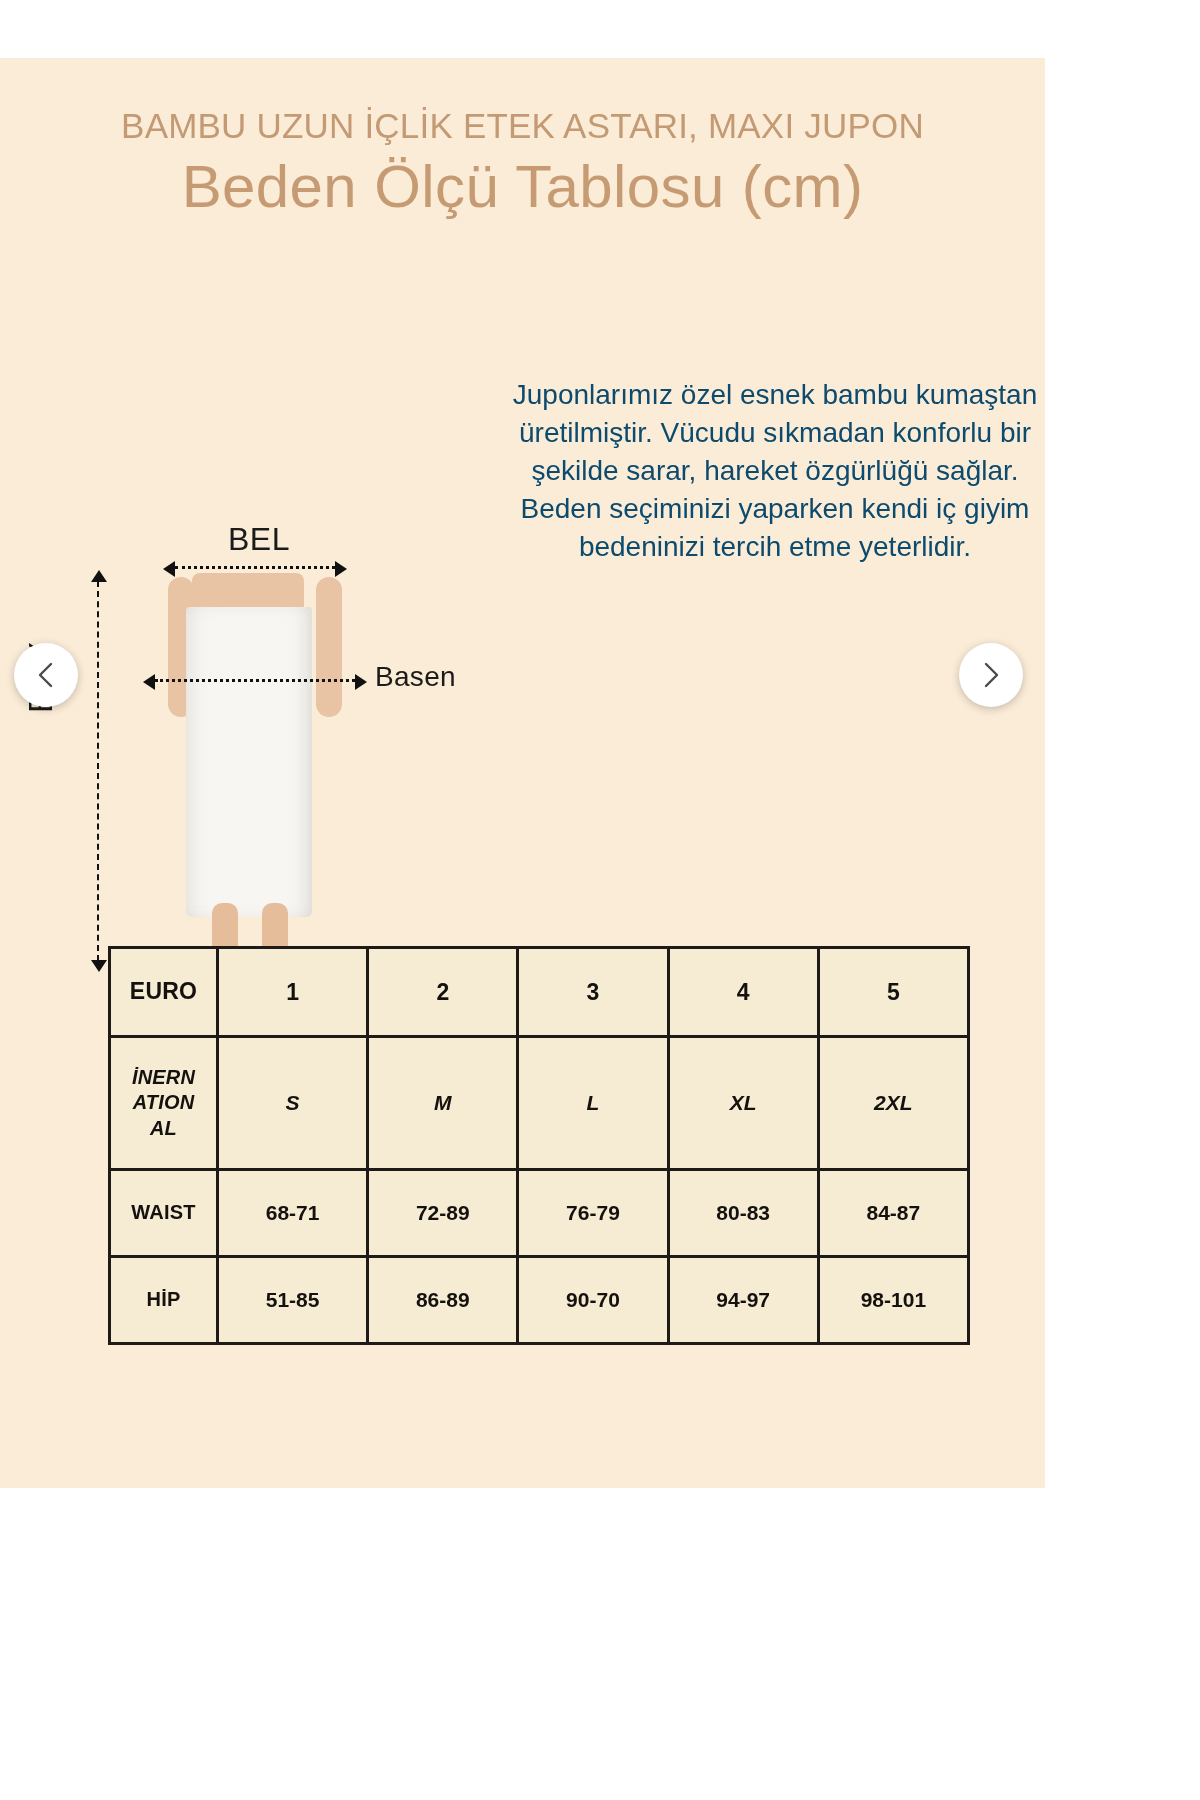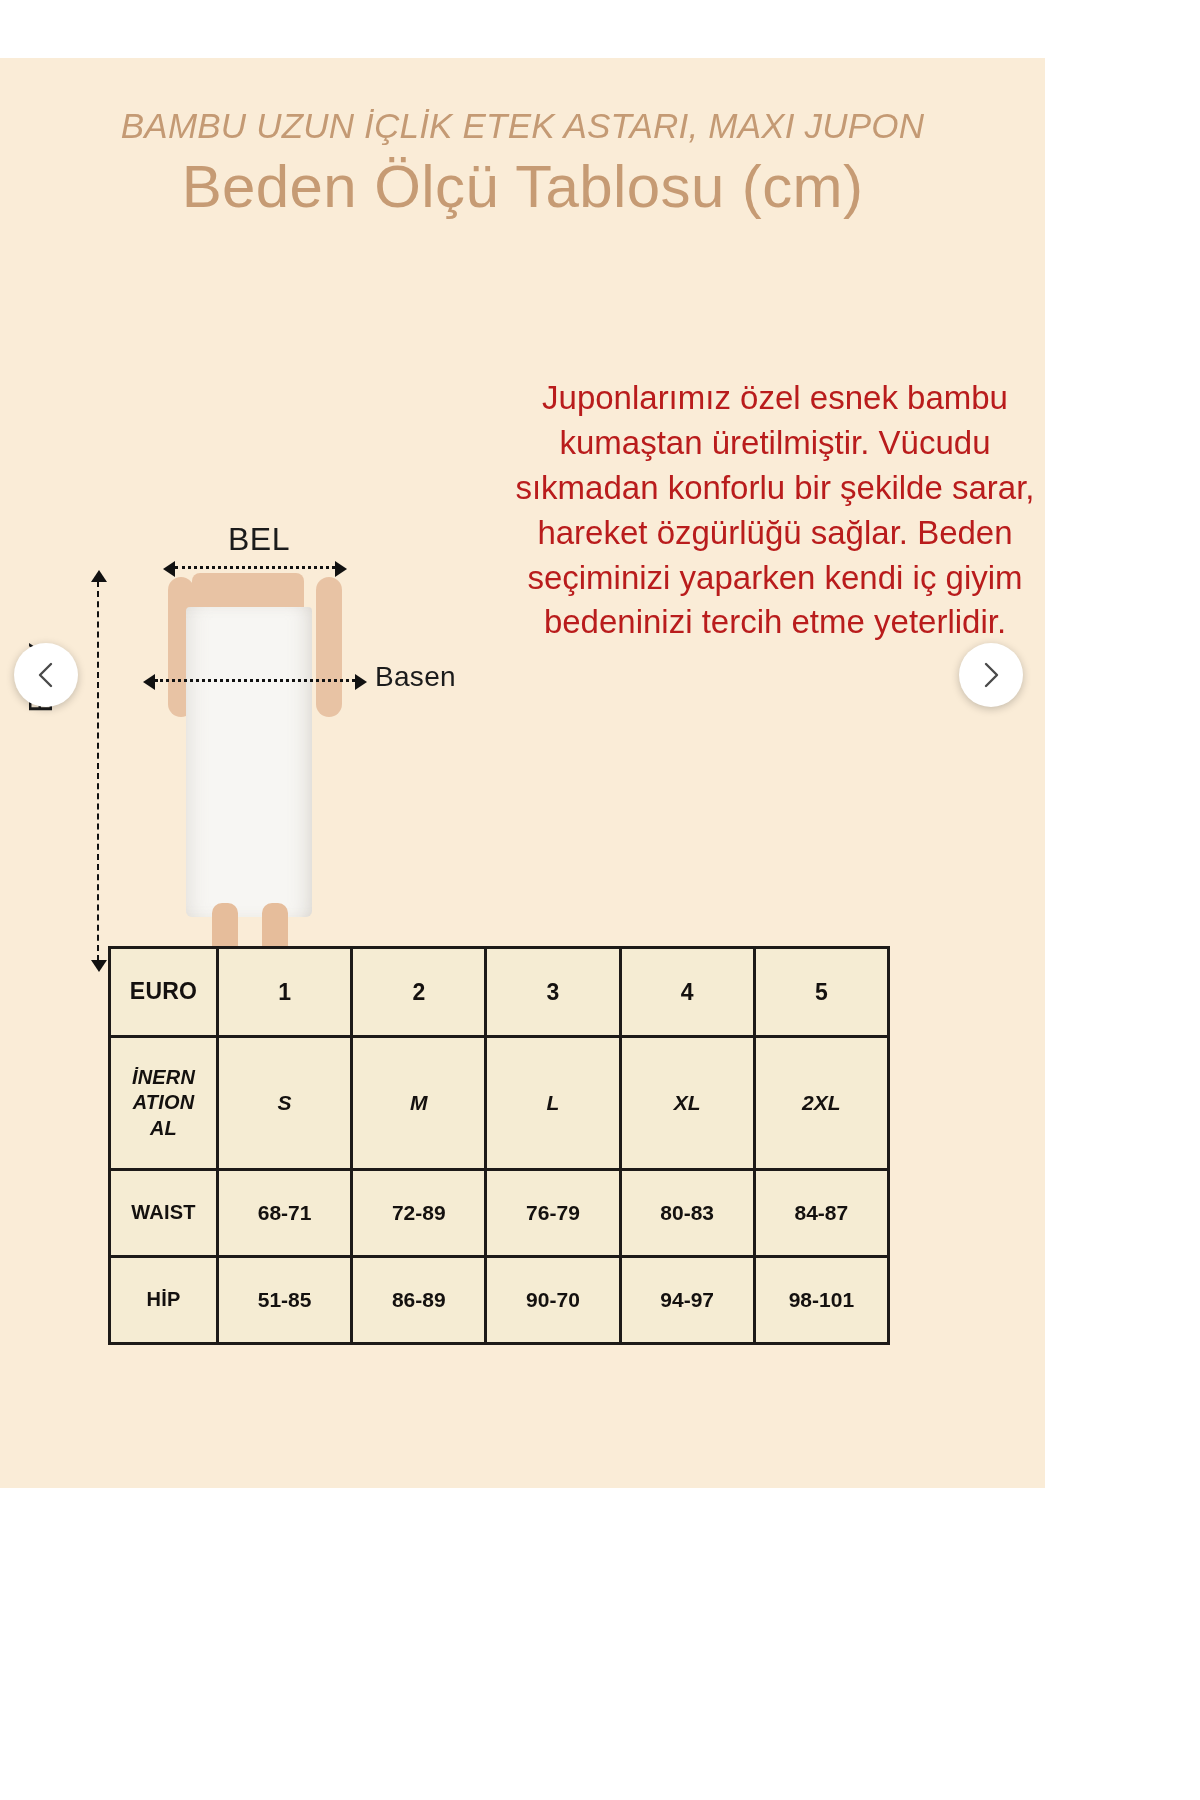--- a/index.html
+++ b/index.html
@@ -41,21 +41,20 @@
     top: 48px;
     width: 1045px;
     text-align: center;
   }
   .title-main {
     font-size: 35px;
     letter-spacing: 0.2px;
     color: #c49a74;
     white-space: nowrap;
     font-weight: 400;
-    font-style: italic;
   }
   .title-sub {
     margin-top: 6px;
     font-size: 60px;
     color: #c69b74;
     font-weight: 400;
     letter-spacing: 0.4px;
   }
 
   
@@ -191,23 +190,23 @@
     background: #e6bd9b; border-radius: 12px 12px 16px 16px;
   }
 
   
   .description {
     position: absolute;
     left: 505px;
     top: 318px;
     width: 540px;
     text-align: center;
-    font-size: 33px;
+    font-size: 28px;
     line-height: 1.36;
-    color: #b91c1c;
+    color: #0c4a6e;
   }
 
   
   .nav-btn {
     position: absolute;
     width: 64px;
     height: 64px;
     border-radius: 50%;
     background: #ffffff;
     box-shadow: 0 2px 8px rgba(0,0,0,.22);
@@ -218,21 +217,21 @@
   }
   .nav-prev { left: 14px;  top: 585px; }
   .nav-next { right: 22px; top: 585px; }
   .nav-btn svg { display: block; }
 
   
   .size-table {
     position: absolute;
     left: 108px;
     top: 888px;
-    width: 782px;
+    width: 862px;
     border-collapse: collapse;
     table-layout: fixed;
   }
   .size-table td {
     border: 3px solid #1d1a18;
     text-align: center;
     vertical-align: middle;
     color: #14110f;
     font-size: 21px;
     font-weight: 700;

